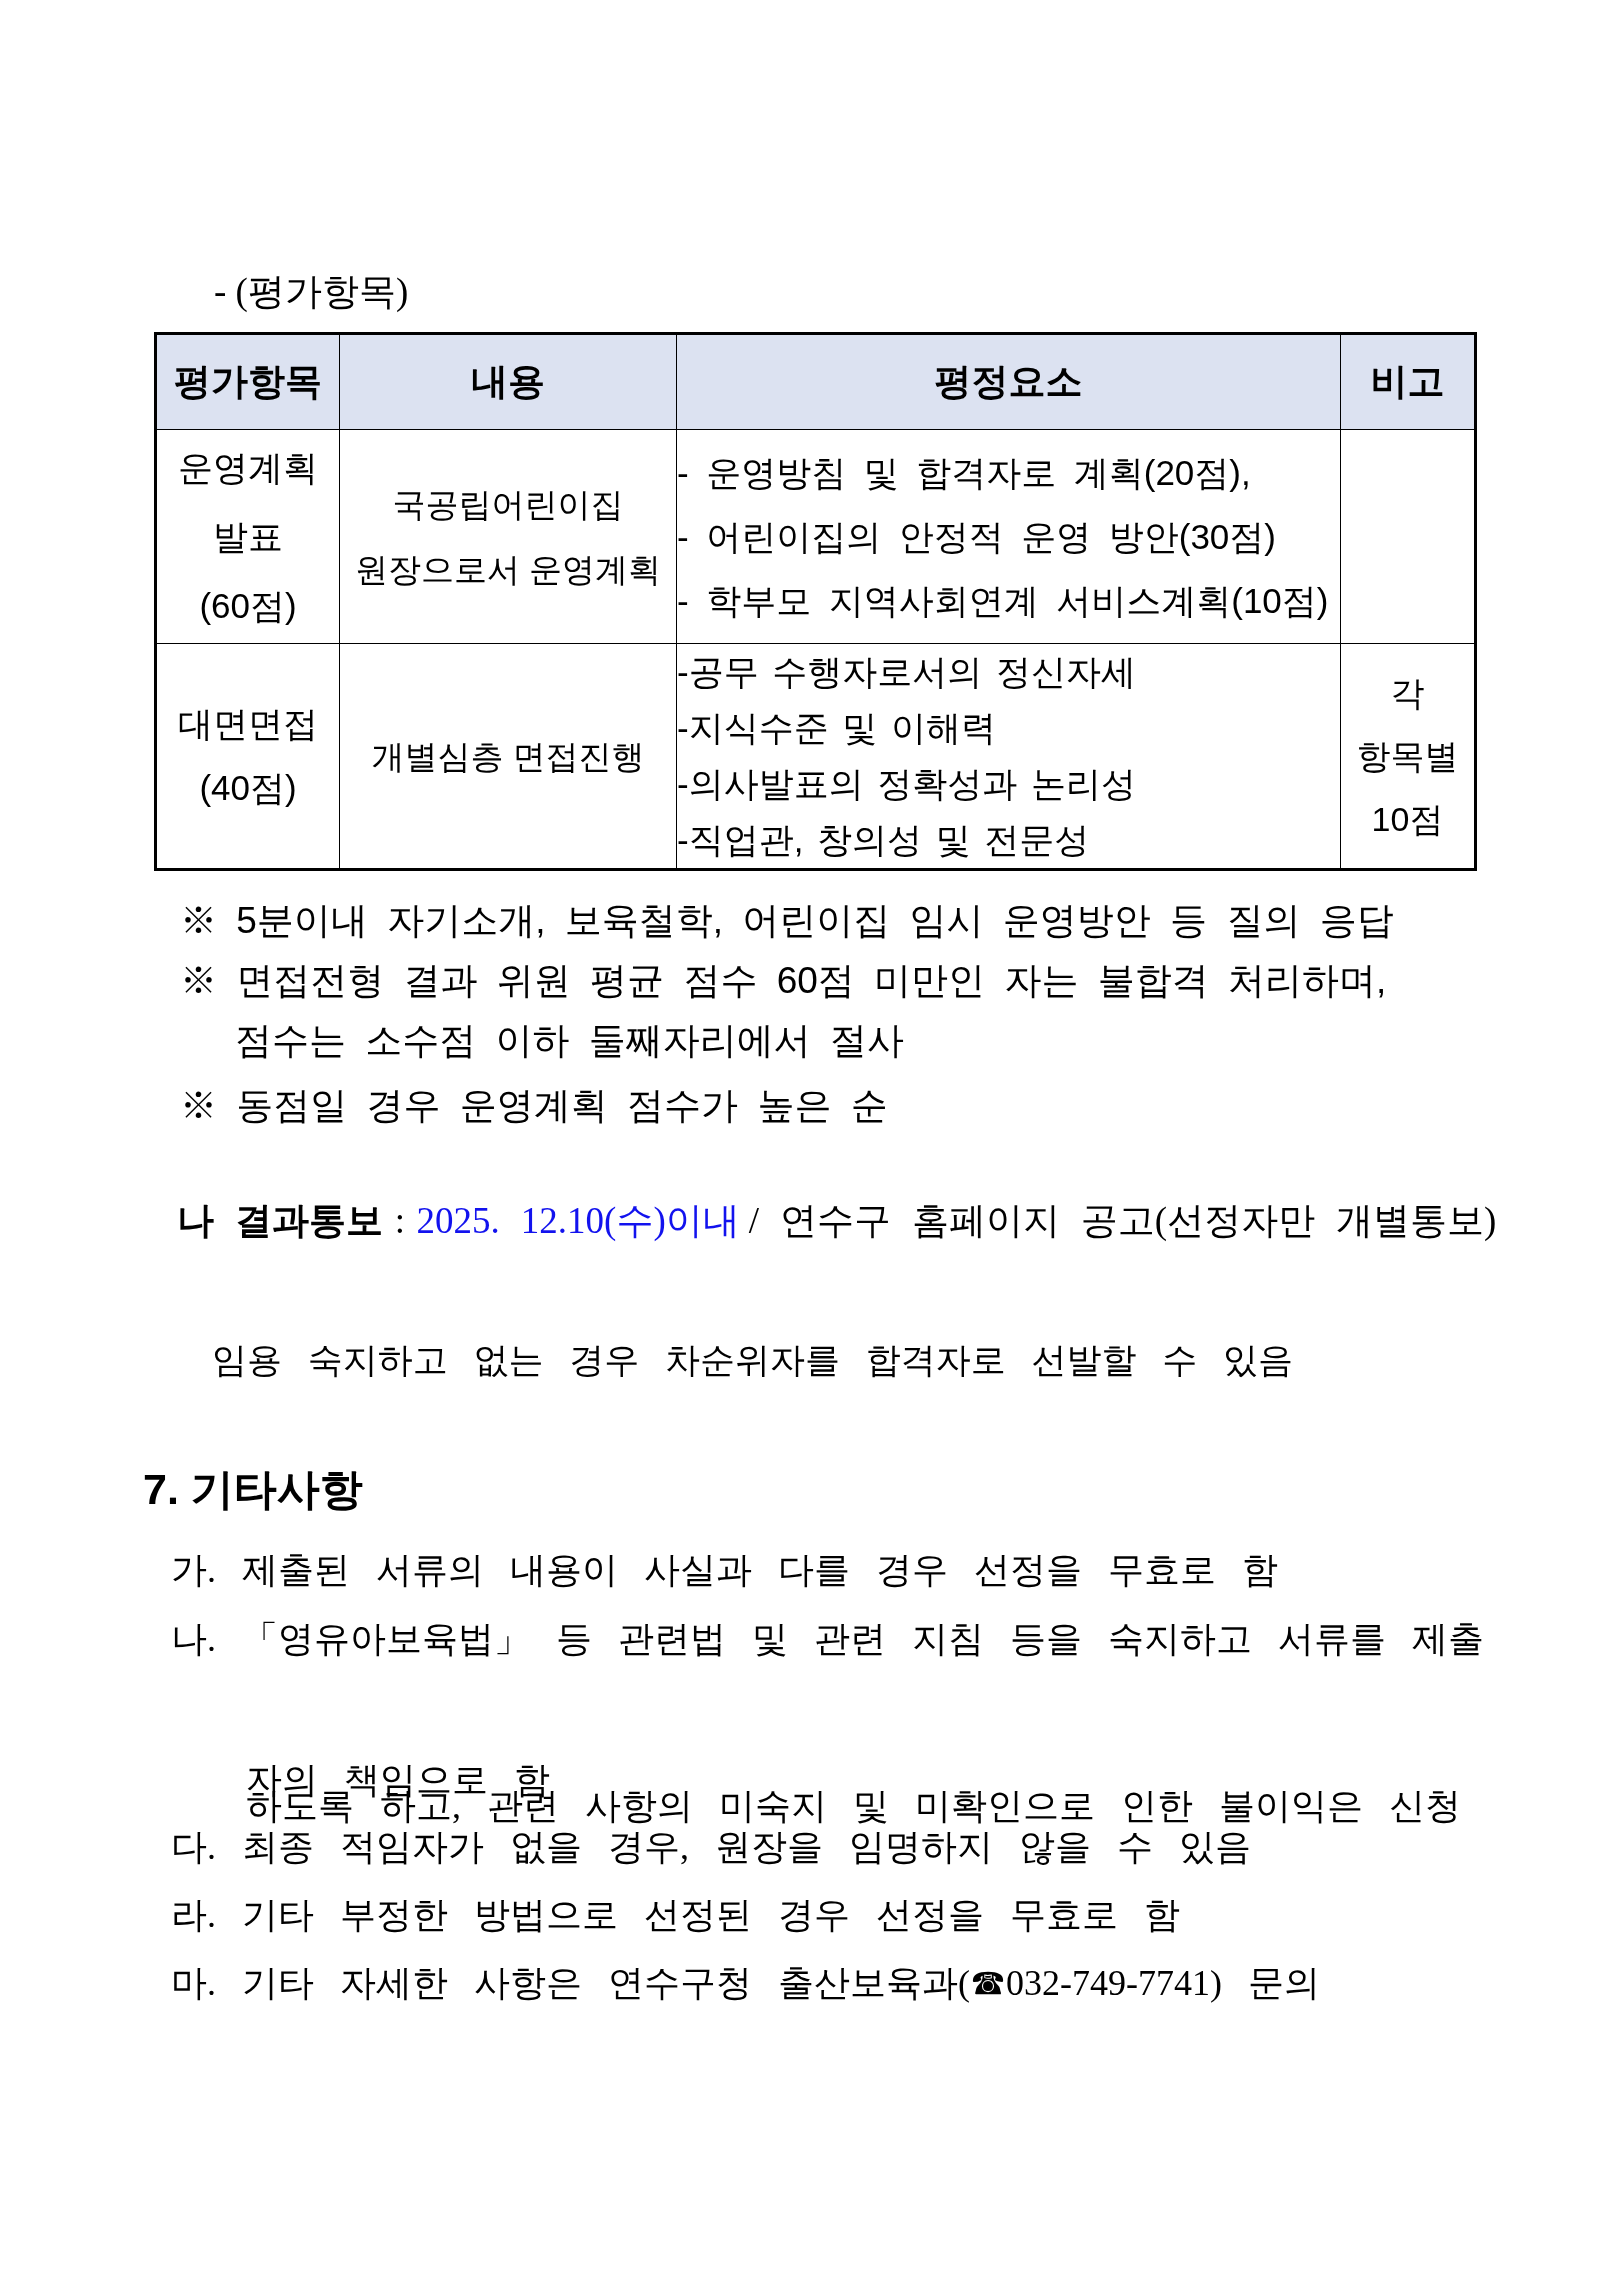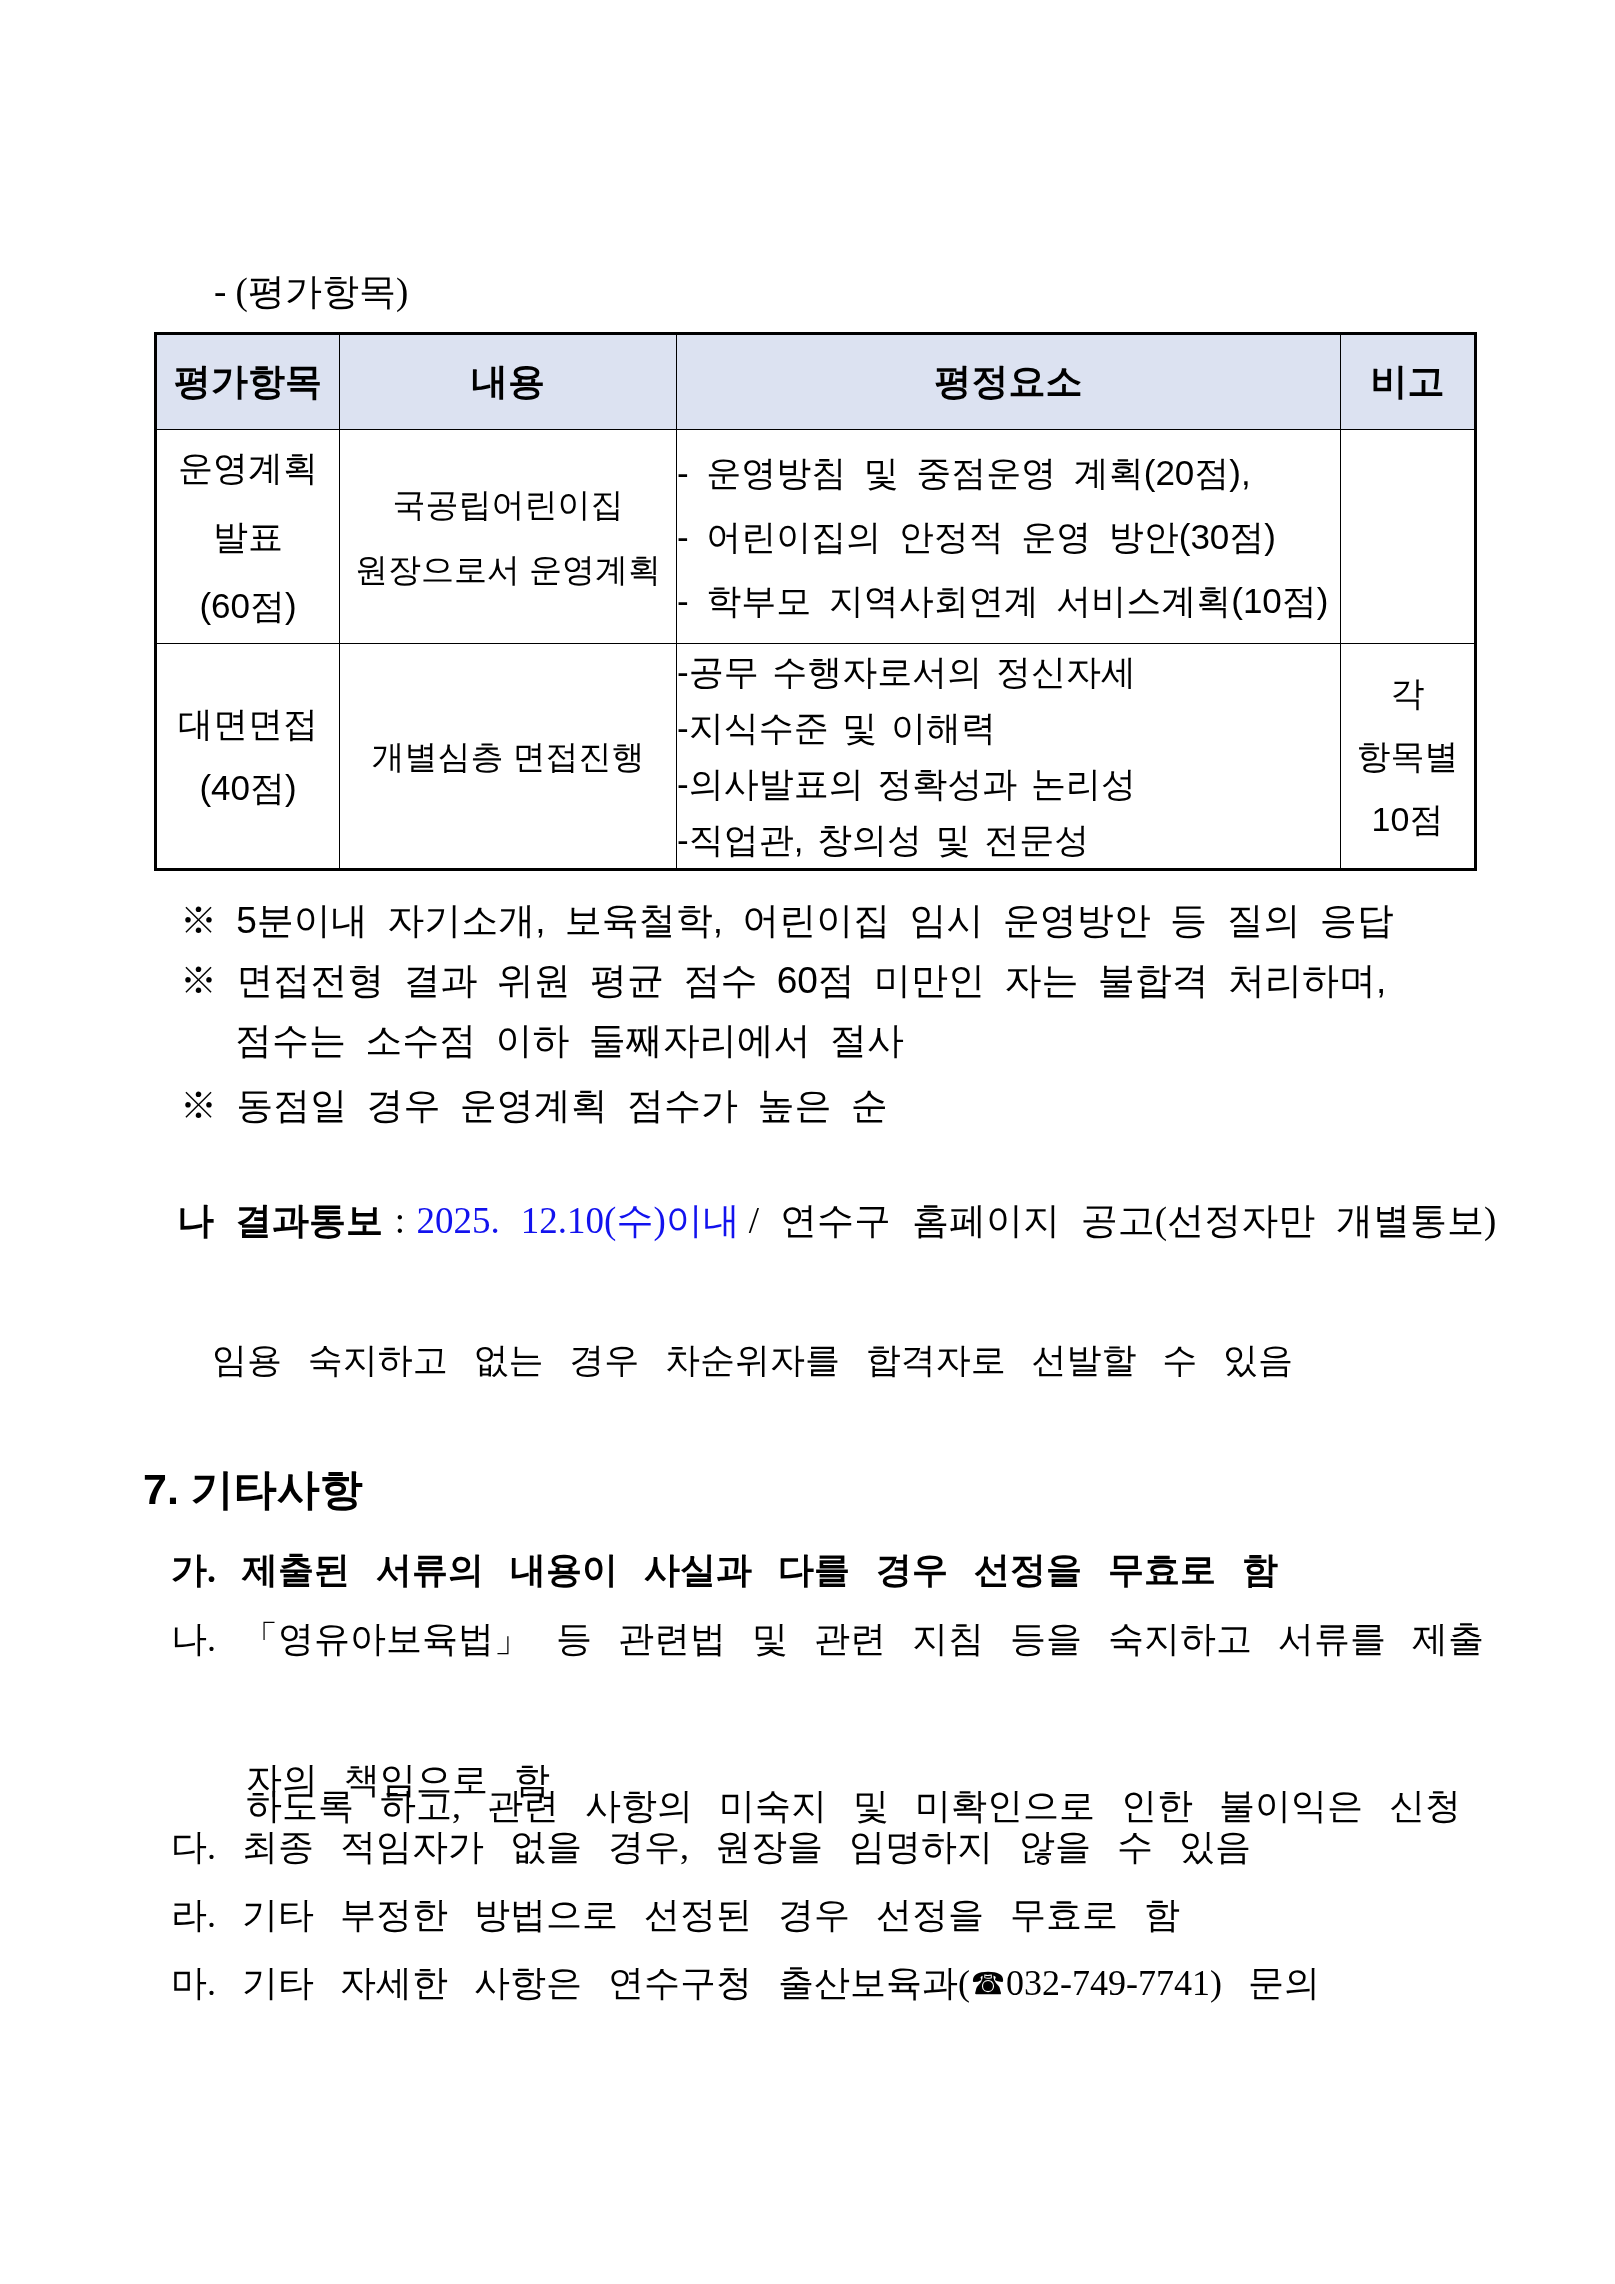--- a/index.html
+++ b/index.html
@@ -69,21 +69,21 @@
   .result .rest{margin-left:9px;}
 
   
   .rnote{font-size:35px;line-height:40px;word-spacing:17px;}
   .rnote1{left:159px;top:1272px;}
   .rnote2{left:212px;top:1341px;}
 
   
   .s7title{left:143px;top:1465px;font-size:43px;line-height:48px;font-weight:bold;}
   .item{font-size:36px;line-height:42px;word-spacing:17px;}
-  .i-ga{left:171px;top:1549px;font-weight:bold;}
+  .i-ga{left:171px;top:1549px;}
   .i-na{left:171px;top:1618px;}
   .i-na1{left:246px;top:1785px;}
   .i-na2{left:246px;top:1759px;}
   .i-da{left:171px;top:1826px;}
   .i-ra{left:171px;top:1894px;}
   .i-ma{left:171px;top:1962px;}
 </style>
 </head>
 <body>
 
@@ -111,21 +111,21 @@
         <td class="center r0-item">
           <div>운영계획</div>
           <div>발표</div>
           <div>(60점)</div>
         </td>
         <td class="center r0-content">
           <div>국공립어린이집</div>
           <div>원장으로서 운영계획</div>
         </td>
         <td class="factors r0-factors">
-          <div>- 운영방침 및 중점운영 계획(20점),</div>
+          <div>- 운영방침 및 합격자로 계획(20점),</div>
           <div>- 어린이집의 안정적 운영 방안(30점)</div>
           <div>- 학부모 지역사회연계 서비스계획(10점)</div>
         </td>
         <td class="center"></td>
       </tr>
       <tr class="row2">
         <td class="center r1-item">
           <div>대면면접</div>
           <div>(40점)</div>
         </td>

